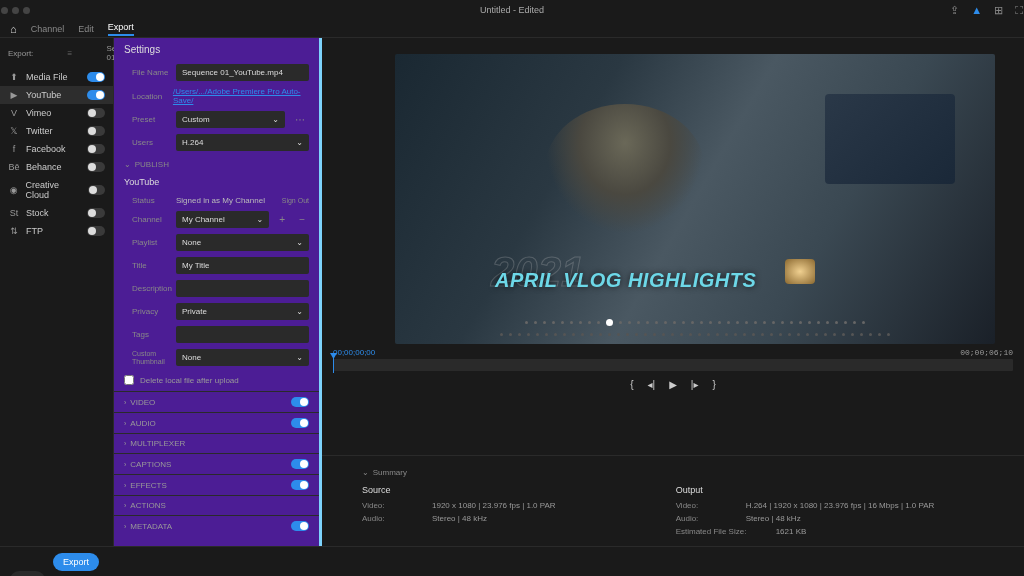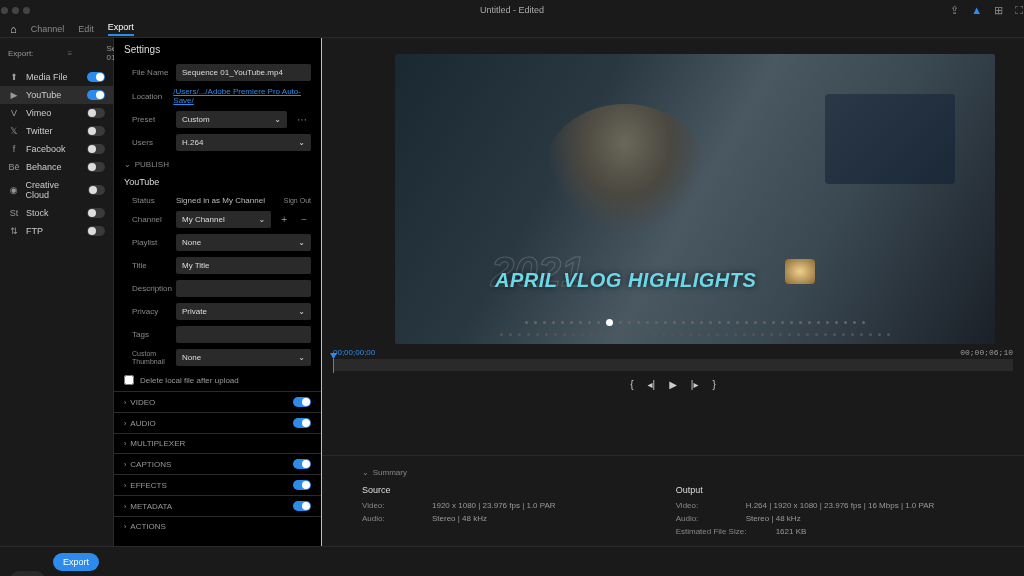--- a/index.html
+++ b/index.html
@@ -18,21 +18,21 @@
 .left-col { width: 114px; background: #1a1a1a; border-right: 1px solid #2a2a2a; display: flex; flex-direction: column; }
 .export-label { padding: 6px 8px; font-size: 8px; color: #999; display: flex; align-items: center; gap: 16px; }
 .dest-list { display: flex; flex-direction: column; }
 .dest { display: flex; align-items: center; padding: 4px 8px; gap: 6px; font-size: 9px; color: #ccc; cursor: pointer; }
 .dest.active { background: #2d2d2d; }
 .dest .ico { width: 12px; text-align: center; font-size: 9px; color: #999; }
 .dest .toggle { margin-left: auto; width: 18px; height: 10px; border-radius: 5px; background: #3a3a3a; position: relative; }
 .dest .toggle.on { background: #2d8ceb; }
 .dest .toggle::after { content: ""; position: absolute; width: 8px; height: 8px; border-radius: 50%; background: #ddd; top: 1px; left: 1px; }
 .dest .toggle.on::after { left: 9px; background: #fff; }
-.mid-col { width: 208px; background: #000000; border-right: 1px solid #7dd3fc; overflow: auto; }
+.mid-col { width: 208px; background: #4c1d95; border-right: 3px solid #7dd3fc; overflow: auto; }
 .settings-hdr { padding: 6px 10px; font-size: 10px; color: #ddd; }
 .form-row { display: flex; align-items: center; padding: 3px 10px; gap: 6px; }
 .form-row .lbl { width: 46px; font-size: 8px; color: #888; padding-left: 8px; }
 .form-row .inp { flex: 1; background: #2a2a2a; border: none; color: #ddd; font-size: 8px; padding: 4px 6px; border-radius: 2px; }
 .form-row .sel { flex: 1; background: #2a2a2a; color: #ddd; font-size: 8px; padding: 4px 6px; border-radius: 2px; display: flex; justify-content: space-between; align-items: center; }
 .form-row .link { color: #2d8ceb; font-size: 8px; text-decoration: underline; }
 .form-row .more { color: #888; padding: 0 4px; font-size: 10px; }
 .pub-hdr { padding: 6px 10px; font-size: 8px; color: #888; display: flex; align-items: center; gap: 4px; }
 .pub-title { padding: 2px 10px 6px; font-size: 9px; color: #ddd; }
 .signout { margin-left: auto; font-size: 7px; color: #888; }
@@ -259,26 +259,26 @@
           <span>CAPTIONS</span>
           <span class="toggle"></span>
         </div>
         <div class="section">
           <span class="arr">›</span>
           <span>EFFECTS</span>
           <span class="toggle"></span>
         </div>
         <div class="section">
           <span class="arr">›</span>
+          <span>ACTIONS</span>
+        </div>
+        <div class="section">
+          <span class="arr">›</span>
           <span>METADATA</span>
           <span class="toggle"></span>
-        </div>
-        <div class="section">
-          <span class="arr">›</span>
-          <span>ACTIONS</span>
         </div>
       </div>
   </div>
 
   <div class="right-col">
     <div class="preview-area">
       <div class="preview">
         <div class="candle"></div>
         <div class="year">2021</div>
         <div class="overlay-text">APRIL VLOG HIGHLIGHTS</div>

